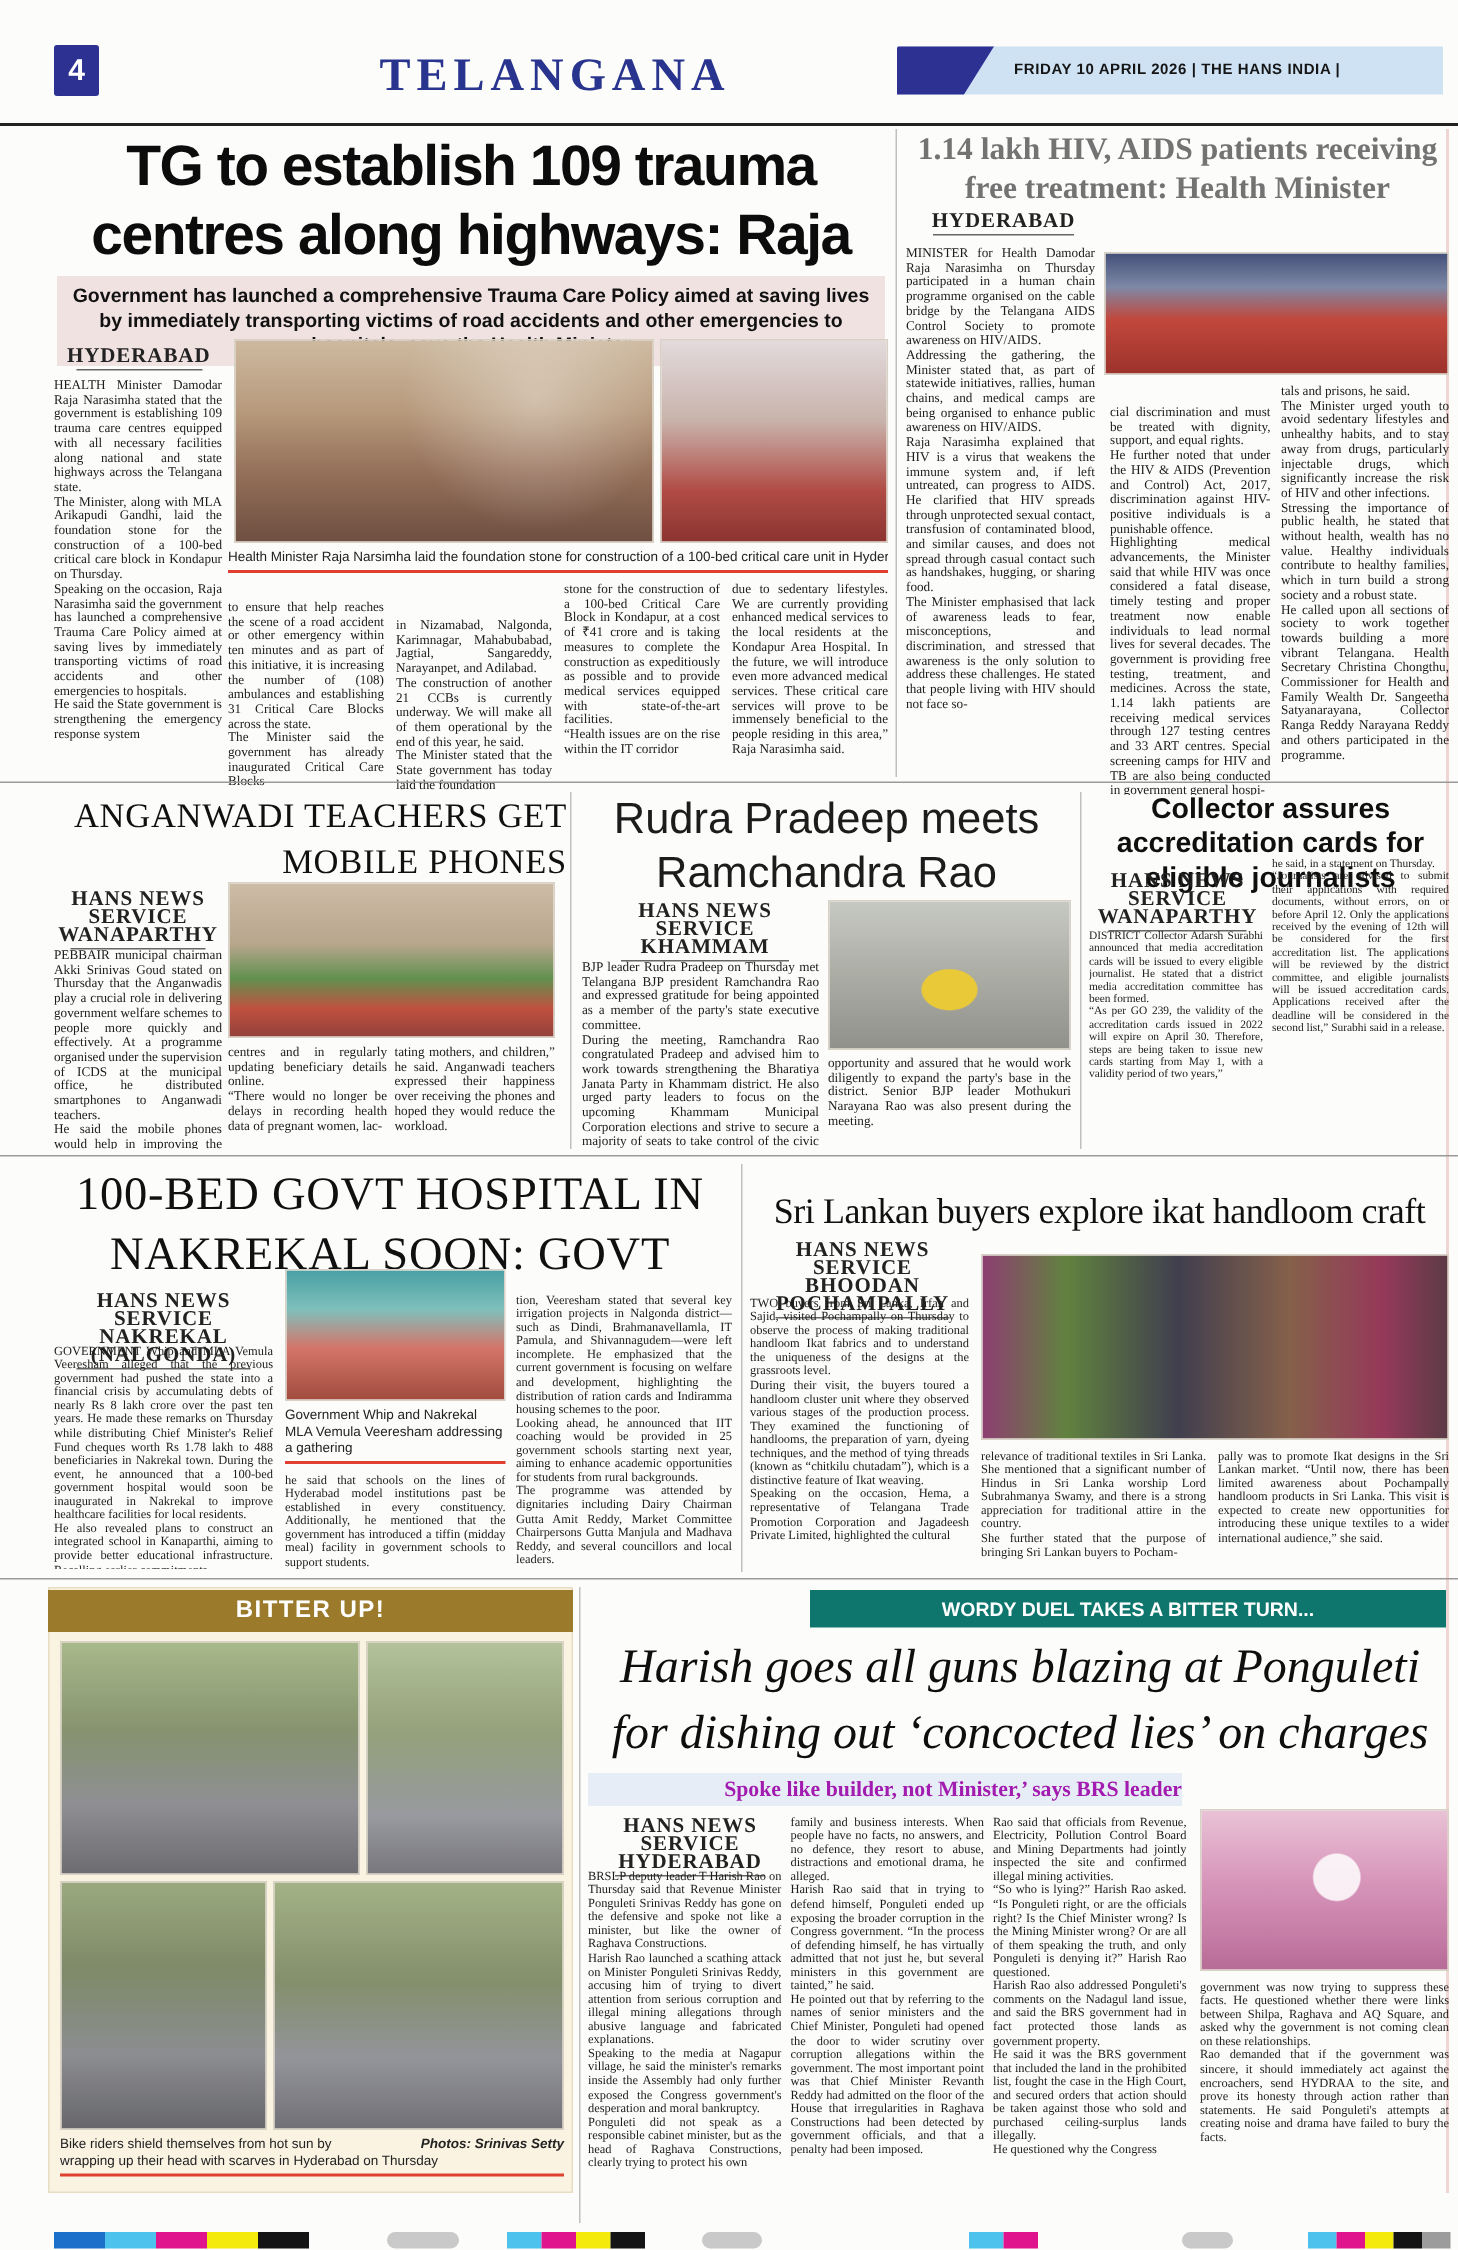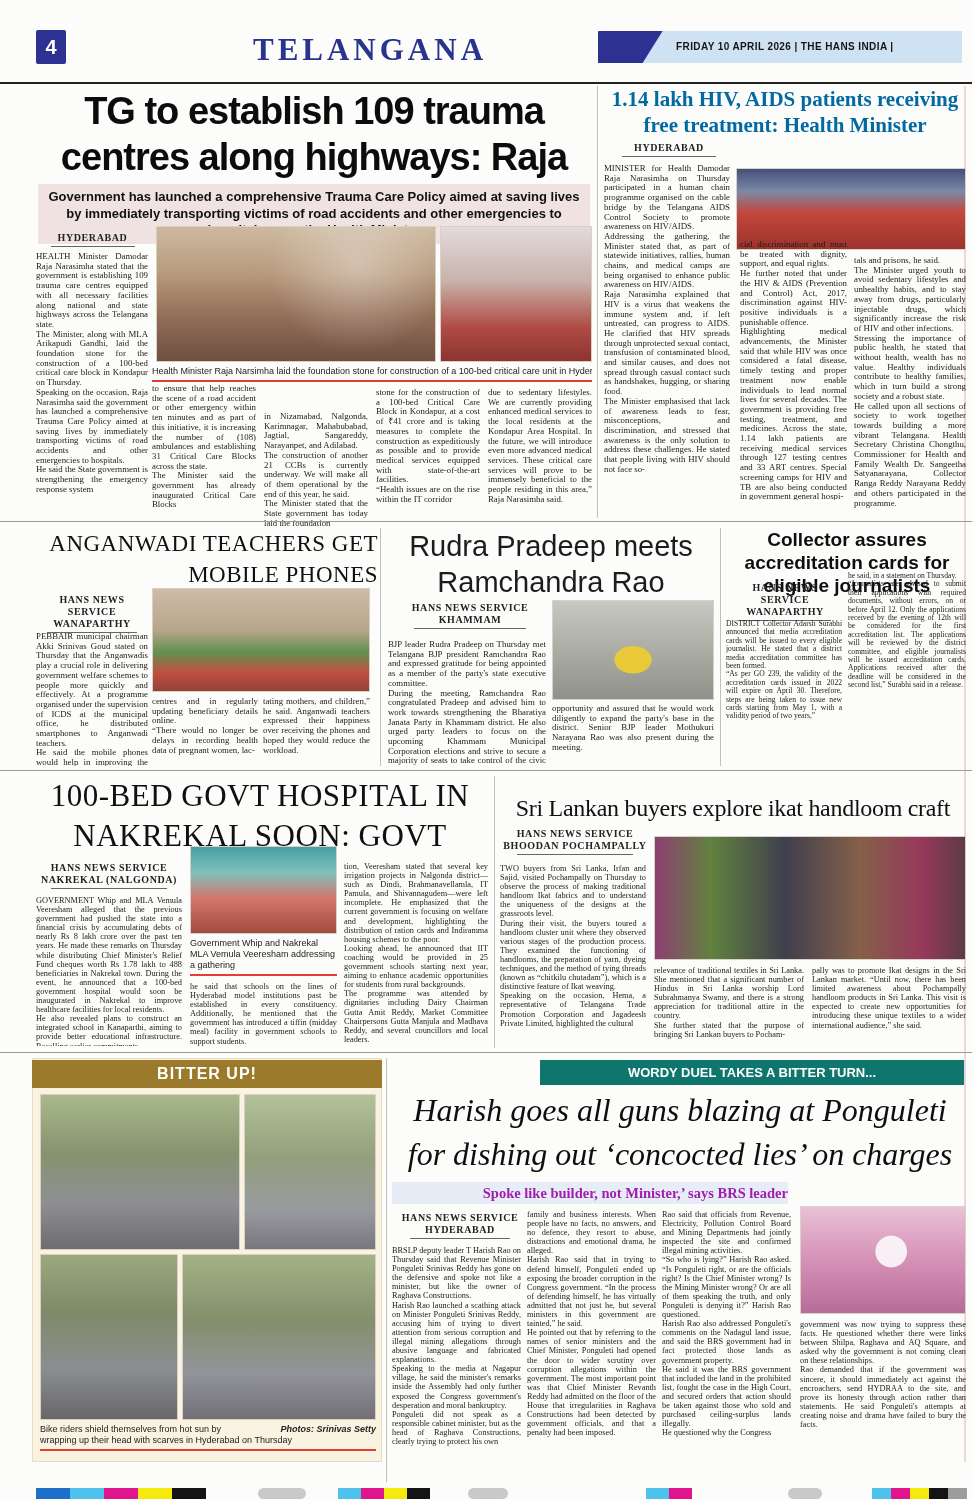--- a/index.html
+++ b/index.html
@@ -14,33 +14,33 @@
   .ribbon span{display:block;line-height:32px;padding-left:78px;font-family:"Liberation Sans",sans-serif;
                font-weight:bold;font-size:10px;letter-spacing:.4px;color:#151515;}
   .hr-dark{border-top:2px solid #222;}
   .divider{border-top:1px solid #9a9a9a;}
   .vrule{width:1px;background:#bfbfbf;}
   .edge{width:2px;background:#f0d5d5;}
   .h-main{font-family:"Liberation Sans",sans-serif;font-weight:bold;font-size:38px;line-height:46px;
           letter-spacing:-1px;text-align:center;color:#0c0c0c;}
   .standfirst{background:#f1e2e2;font-family:"Liberation Sans",sans-serif;font-weight:bold;
               font-size:13px;line-height:16.5px;text-align:center;padding:5px 8px;color:#111;}
-  .h-serif-b{font-weight:bold;font-size:21px;line-height:26px;text-align:center;color:#0369a1;}
+  .h-serif-b{font-weight:bold;font-size:21px;line-height:26px;text-align:center;color:#737373;}
   .h-caps{font-size:23px;line-height:31px;text-align:right;color:#101010;letter-spacing:.5px;}
   .h-caps-lg{font-size:31px;line-height:40px;text-align:center;color:#101010;letter-spacing:.5px;}
   .h-sans-light{font-family:"Liberation Sans",sans-serif;font-weight:normal;font-size:29px;line-height:36px;
                 text-align:center;color:#1c1c1c;}
   .h-sans-b{font-family:"Liberation Sans",sans-serif;font-weight:bold;font-size:19px;line-height:23px;
             text-align:center;color:#0f0f0f;}
   .h-serif{font-size:24px;line-height:28px;text-align:center;color:#101010;letter-spacing:-.3px;}
   .h-italic{font-style:italic;font-size:32px;line-height:44px;text-align:center;color:#0e0e0e;}
   .kicker{font-family:"Liberation Sans",sans-serif;font-weight:bold;font-size:13px;text-align:center;
           color:#c8102e;letter-spacing:.3px;}
   .banner{font-family:"Liberation Sans",sans-serif;font-weight:bold;color:#fff;text-align:center;}
-  .dateline{font-size:10px;font-weight:bold;letter-spacing:.6px;text-align:center;color:#222;line-height:12px;}
+  .dateline{font-size:14px;font-weight:bold;letter-spacing:.6px;text-align:center;color:#222;line-height:12px;}
   .dateline .rule{border-bottom:1px solid #666;width:80%;margin:2px auto 0;}
   .body-col{font-size:8.8px;line-height:9.7px;text-align:justify;white-space:pre-line;
             overflow:hidden;color:#1b1b1b;}
   .col-sm{font-size:7.6px;line-height:8.4px;}
   .col-md{font-size:8.3px;line-height:9.1px;}
   .photo{border:1px solid #d8d2c6;box-sizing:border-box;}
   .caption{font-family:"Liberation Sans",sans-serif;font-size:9px;line-height:11px;color:#222;}
   .caption.redline{border-bottom:2px solid #e0402f;padding-bottom:3px;}
   .nowrap{white-space:nowrap;overflow:hidden;}
   .scarf-box{background:#faf3e2;border:1px solid #e7ddc2;box-sizing:border-box;}
@@ -69,40 +69,40 @@
   <div class="abs dateline" style="left:40px;top:232px;width:105px;">
     <span>HYDERABAD</span><div class="rule"></div>
   </div>
   <div class="abs body-col" style="left:36px;top:252px;width:112px;height:264px;">HEALTH Minister Damodar Raja Narasimha stated that the government is establishing 109 trauma care centres equipped with all necessary facilities along national and state highways across the Telangana state.
 The Minister, along with MLA Arikapudi Gandhi, laid the foundation stone for the construction of a 100-bed critical care block in Kondapur on Thursday.
 Speaking on the occasion, Raja Narasimha said the government has launched a comprehensive Trauma Care Policy aimed at saving lives by immediately transporting victims of road accidents and other emergencies to hospitals.
 He said the State government is strengthening the emergency response system</div>
   <div class="abs photo" style="left:156px;top:226px;width:280px;height:136px;background:radial-gradient(circle at 72% 28%, rgba(255,255,255,.35), transparent 40%),linear-gradient(180deg,#cdb9a0 0%,#b79a7c 35%,#95705a 65%,#6e4f41 100%);"></div>
   <div class="abs photo" style="left:440px;top:226px;width:152px;height:136px;background:linear-gradient(180deg,#e3dadc 0%,#c8b3ab 40%,#b04b44 75%,#8c3431 100%);"></div>
   <div class="abs caption redline nowrap" style="left:152px;top:366px;width:440px;">Health Minister Raja Narsimha laid the foundation stone for construction of a 100-bed critical care unit in Hyderabad on Thursday</div>
-  <div class="abs body-col" style="left:152px;top:384px;width:104px;height:130px;">to ensure that help reaches the scene of a road accident or other emergency within ten minutes and as part of this initiative, it is increasing the number of (108) ambulances and establishing 31 Critical Care Blocks across the state.
+  <div class="abs body-col" style="left:152px;top:400px;width:104px;height:130px;">to ensure that help reaches the scene of a road accident or other emergency within ten minutes and as part of this initiative, it is increasing the number of (108) ambulances and establishing 31 Critical Care Blocks across the state.
 The Minister said the government has already inaugurated Critical Care Blocks</div>
   <div class="abs body-col" style="left:264px;top:388px;width:104px;height:130px;margin-top:24px;">in Nizamabad, Nalgonda, Karimnagar, Mahabubabad, Jagtial, Sangareddy, Narayanpet, and Adilabad.
 The construction of another 21 CCBs is currently underway. We will make all of them operational by the end of this year, he said.
 The Minister stated that the State government has today laid the foundation</div>
   <div class="abs body-col" style="left:376px;top:388px;width:104px;height:130px;">stone for the construction of a 100-bed Critical Care Block in Kondapur, at a cost of ₹41 crore and is taking measures to complete the construction as expeditiously as possible and to provide medical services equipped with state-of-the-art facilities.
 “Health issues are on the rise within the IT corridor</div>
   <div class="abs body-col" style="left:488px;top:388px;width:104px;height:130px;">due to sedentary lifestyles. We are currently providing enhanced medical services to the local residents at the Kondapur Area Hospital. In the future, we will introduce even more advanced medical services. These critical care services will prove to be immensely beneficial to the people residing in this area,” Raja Narasimha said.</div>
 
   <div class="abs vrule" style="left:597px;top:86px;height:432px;"></div>
   <div class="abs h-serif-b" style="left:602px;top:86px;width:366px;">1.14 lakh HIV, AIDS patients receiving free treatment: Health Minister</div>
   <div class="abs dateline" style="left:610px;top:142px;width:118px;">
     <span>HYDERABAD</span><div class="rule"></div>
   </div>
   <div class="abs body-col" style="left:604px;top:164px;width:126px;height:352px;">MINISTER for Health Damodar Raja Narasimha on Thursday participated in a human chain programme organised on the cable bridge by the Telangana AIDS Control Society to promote awareness on HIV/AIDS.
 Addressing the gathering, the Minister stated that, as part of statewide initiatives, rallies, human chains, and medical camps are being organised to enhance public awareness on HIV/AIDS.
 Raja Narasimha explained that HIV is a virus that weakens the immune system and, if left untreated, can progress to AIDS. He clarified that HIV spreads through unprotected sexual contact, transfusion of contaminated blood, and similar causes, and does not spread through casual contact such as handshakes, hugging, or sharing food.
 The Minister emphasised that lack of awareness leads to fear, misconceptions, and discrimination, and stressed that awareness is the only solution to address these challenges. He stated that people living with HIV should not face so-</div>
   <div class="abs photo" style="left:736px;top:168px;width:230px;height:82px;background:linear-gradient(180deg,#45507a 0%,#7d89a6 28%,#c2473c 55%,#9c332c 100%);"></div>
-  <div class="abs body-col" style="left:740px;top:240px;width:107px;height:260px;">cial discrimination and must be treated with dignity, support, and equal rights.
+  <div class="abs body-col" style="left:740px;top:270px;width:107px;height:260px;">cial discrimination and must be treated with dignity, support, and equal rights.
 He further noted that under the HIV &amp; AIDS (Prevention and Control) Act, 2017, discrimination against HIV-positive individuals is a punishable offence.
 Highlighting medical advancements, the Minister said that while HIV was once considered a fatal disease, timely testing and proper treatment now enable individuals to lead normal lives for several decades. The government is providing free testing, treatment, and medicines. Across the state, 1.14 lakh patients are receiving medical services through 127 testing centres and 33 ART centres. Special screening camps for HIV and TB are also being conducted in government general hospi-</div>
   <div class="abs body-col" style="left:854px;top:256px;width:112px;height:260px;">tals and prisons, he said.
 The Minister urged youth to avoid sedentary lifestyles and unhealthy habits, and to stay away from drugs, particularly injectable drugs, which significantly increase the risk of HIV and other infections.
 Stressing the importance of public health, he stated that without health, wealth has no value. Healthy individuals contribute to healthy families, which in turn build a strong society and a robust state.
 He called upon all sections of society to work together towards building a more vibrant Telangana. Health Secretary Christina Chongthu, Commissioner for Health and Family Wealth Dr. Sangeetha Satyanarayana, Collector Ranga Reddy Narayana Reddy and others participated in the programme.</div>
 
   <div class="abs divider" style="left:0;top:521px;width:972px;"></div>
 
   <div class="abs h-caps" style="left:32px;top:528px;width:346px;">ANGANWADI TEACHERS GET MOBILE PHONES</div>

